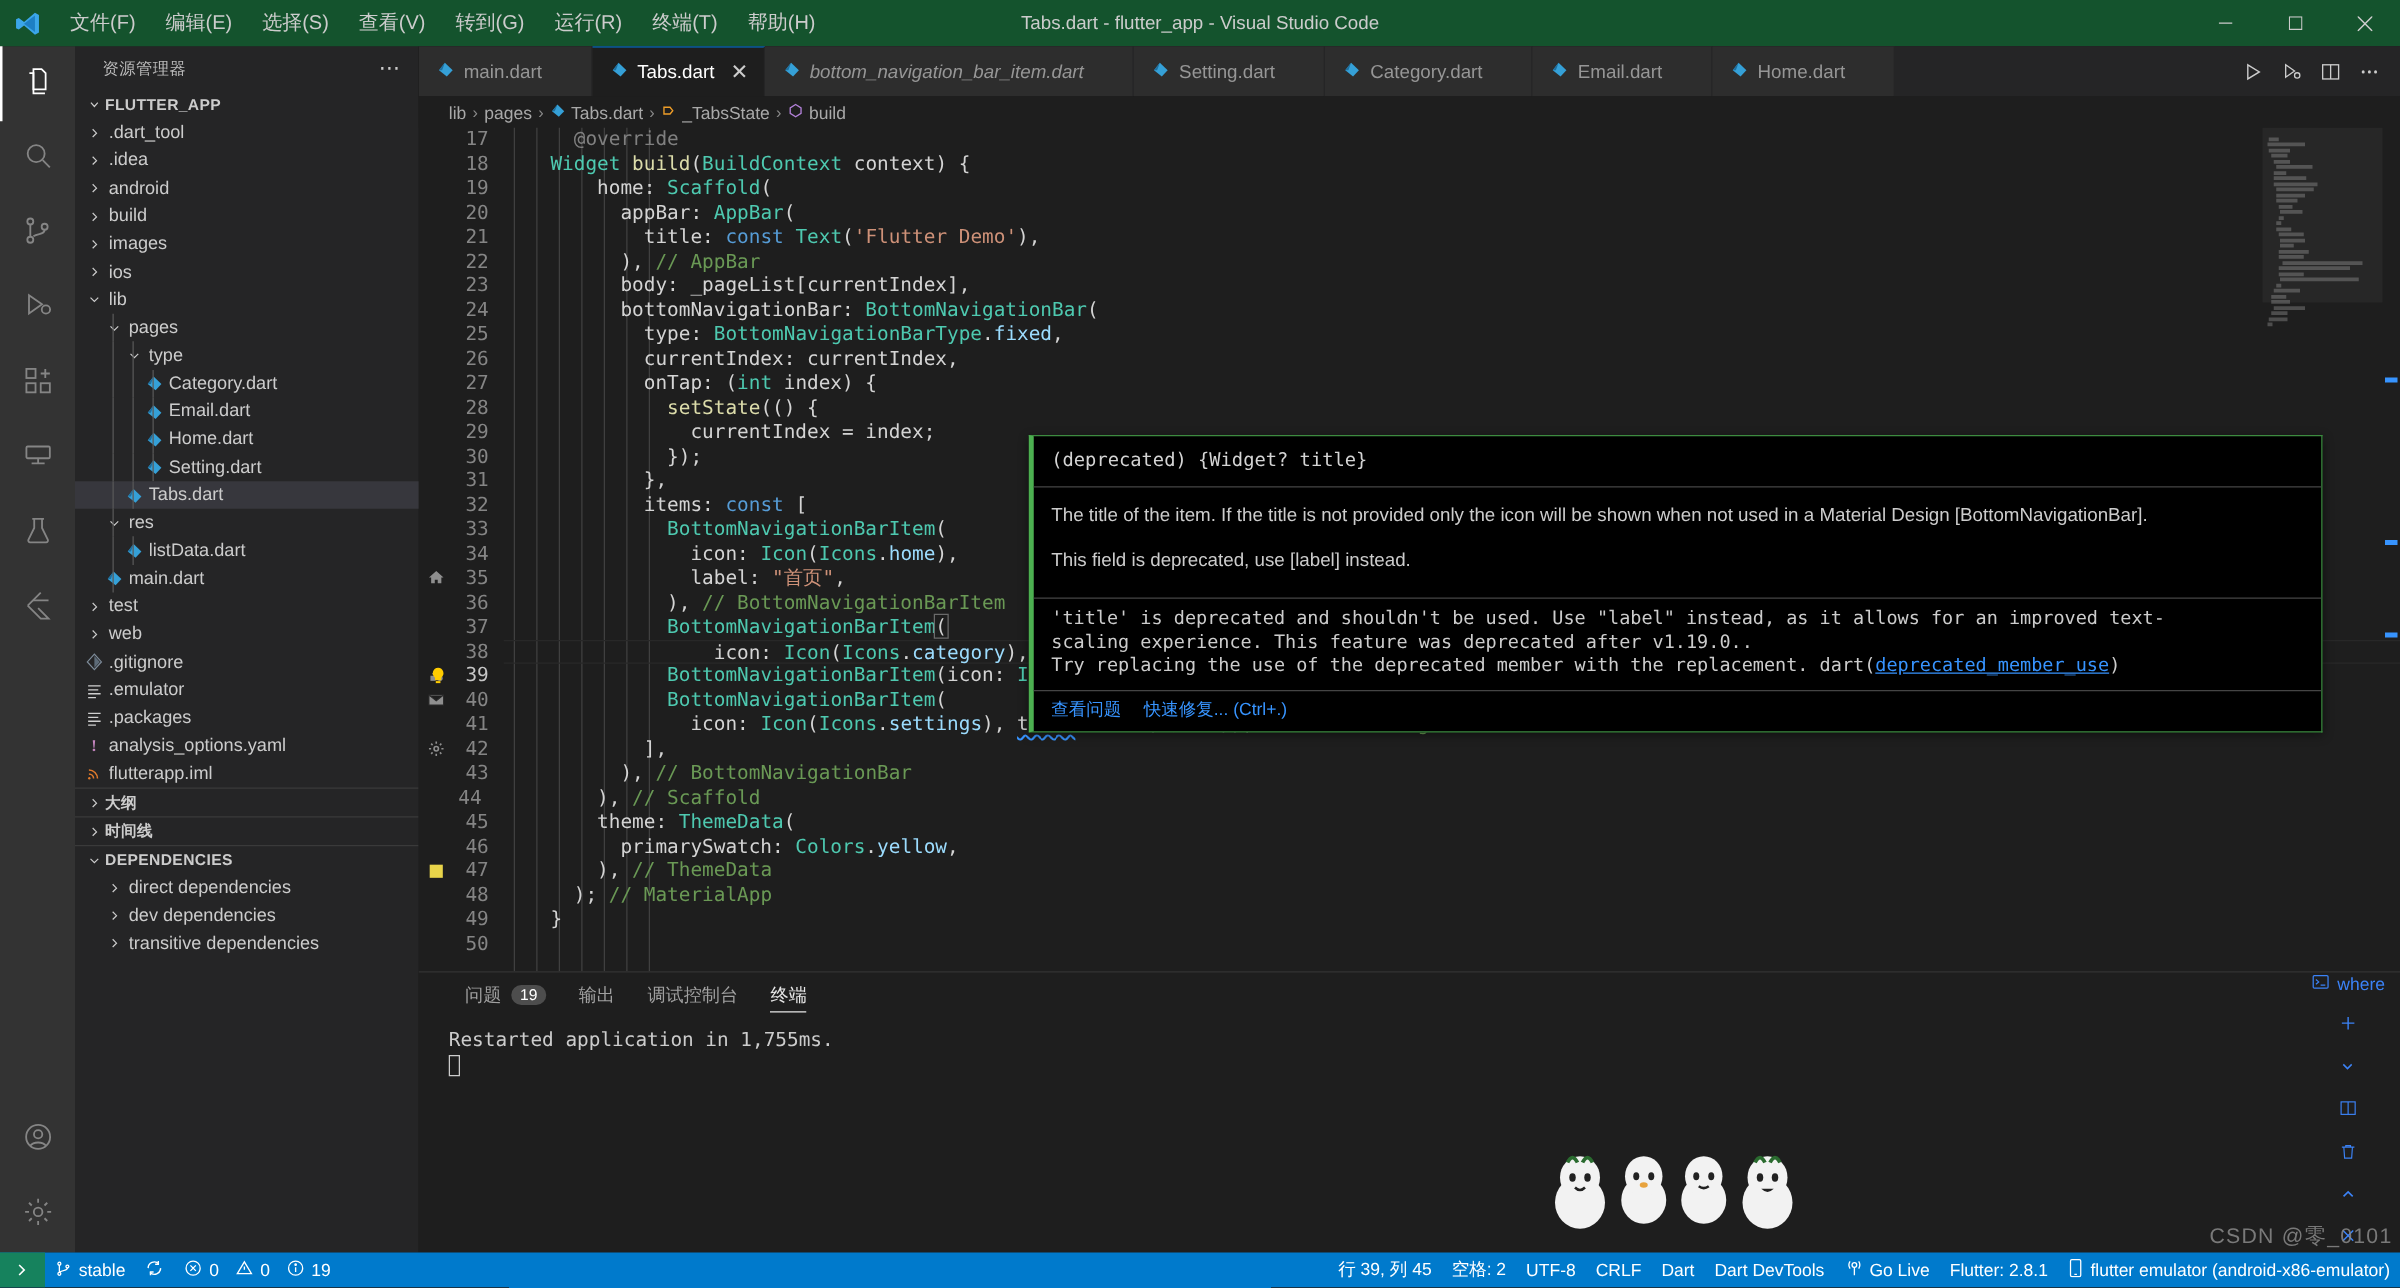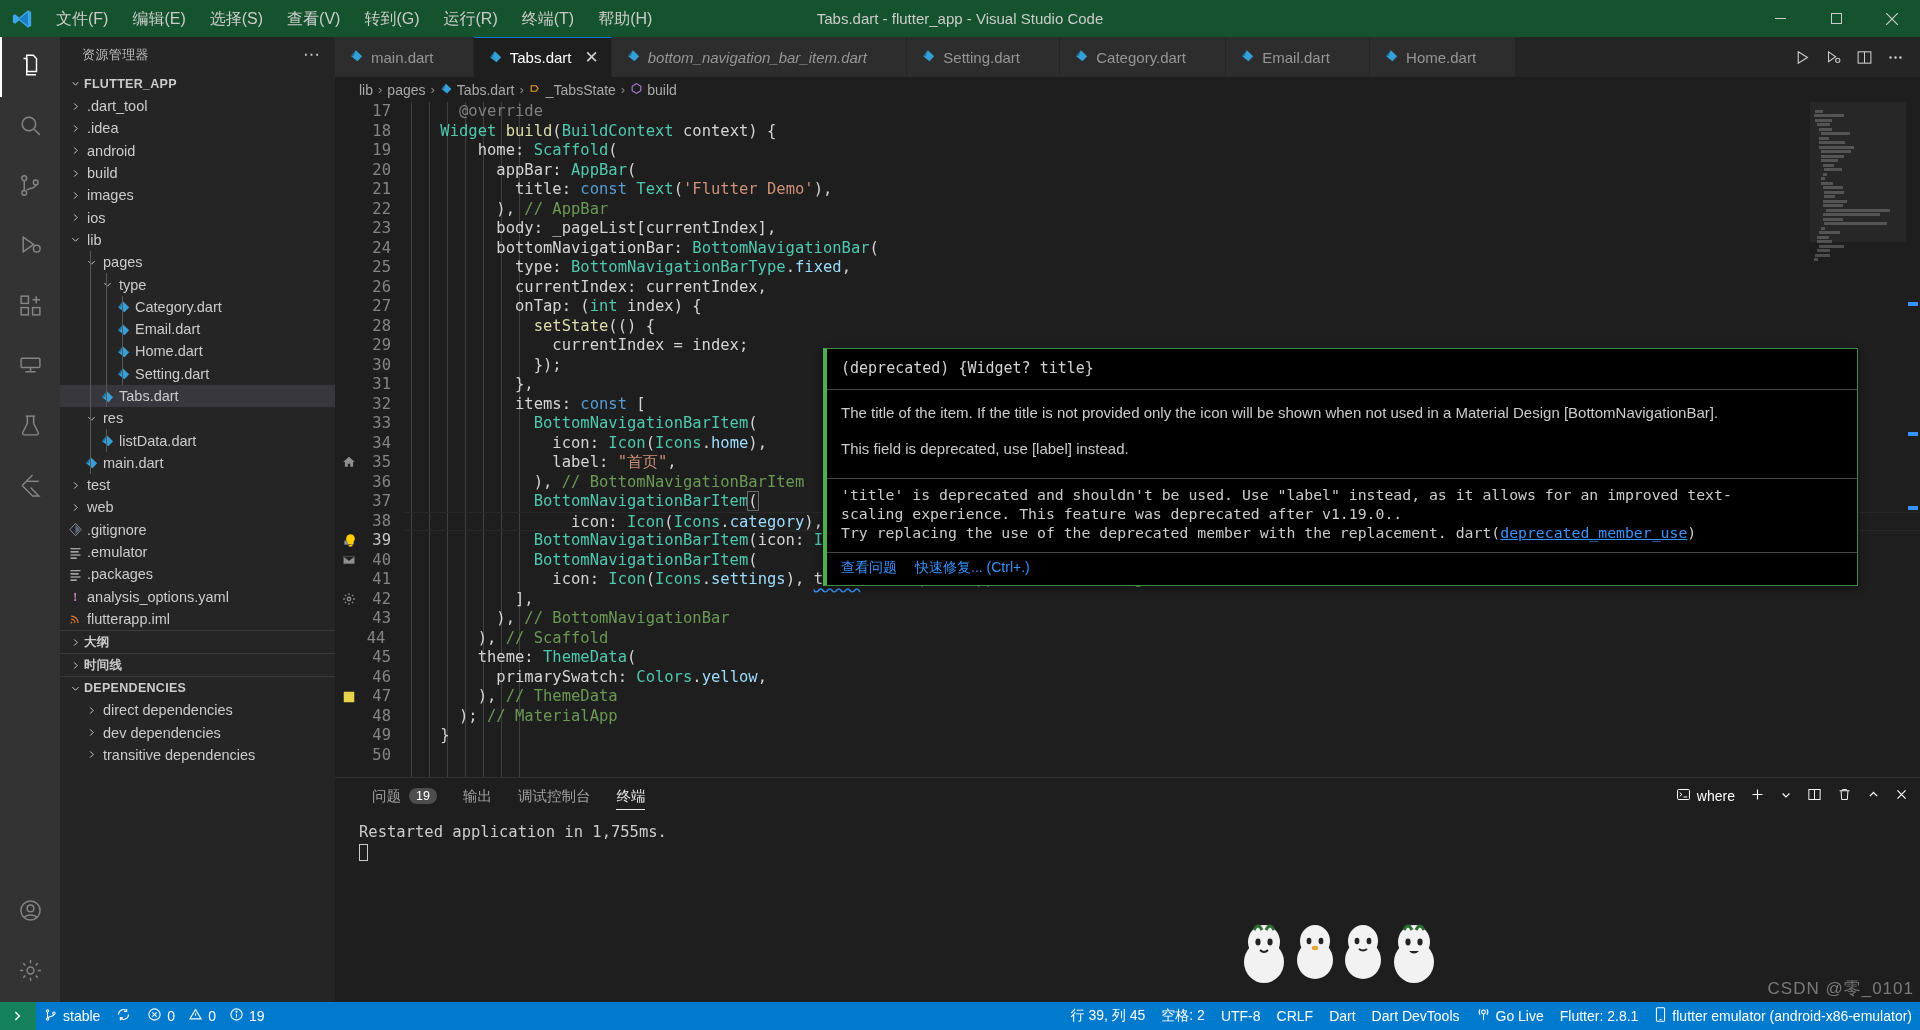--- a/index.html
+++ b/index.html
@@ -151,21 +151,21 @@
   .scroll-dec { position: absolute; right: 0; width: 14px; top: 0; bottom: 0; }
   .sd-mark { position: absolute; right: 2px; width: 10px; height: 4px; }
 
   
   .panel { height: 225px; flex: 0 0 225px; background: #1e1e1e; border-top: 1px solid #333; display:flex; flex-direction:column; }
   .panel-head { height: 36px; flex: 0 0 36px; display: flex; align-items: center; padding-left: 24px; gap: 0; position: relative;}
   .p-tab { font-size: 14.5px; color: #a0a0a0; padding: 0 13px; display: flex; align-items: center; gap: 8px; height: 36px; position: relative;}
   .p-tab.active { color: #e7e7e7; }
   .p-tab.active::after { content:""; position:absolute; left: 13px; right: 13px; bottom: 4px; height: 1px; background: #e7e7e7; }
   .p-badge { background: #4d4d4d; color: #fff; border-radius: 11px; font-size: 12.5px; padding: 1px 7px; min-width: 22px; text-align: center;}
-  .panel-actions { position: absolute; right: 12px; top: 0; height: 36px; display: flex; align-items: center; gap: 15px; color: #ffffff; }
+  .panel-actions { position: absolute; right: 12px; top: 0; height: 36px; display: flex; align-items: center; gap: 15px; color: #3b82f6; flex-direction: column; }
   .pa-pill { display:flex; align-items:center; gap:6px; font-size:14px; }
   .term-body { flex: 1 1 auto; padding: 8px 0 0 24px; font-family: "DejaVu Sans Mono", monospace; font-size: 15.5px; line-height: 21px; color:#cccccc; position: relative;}
   .term-cursor { display:inline-block; width: 9px; height: 17px; border: 1px solid #cccccc; vertical-align: -3px;}
 
   
   .ducks { position:absolute; right: 480px; bottom: 18px; display:flex; gap: 2px; z-index: 5;}
 
   
   .statusbar {
     height: 28px; flex: 0 0 28px; background: #007acc; display: flex; align-items: center;

